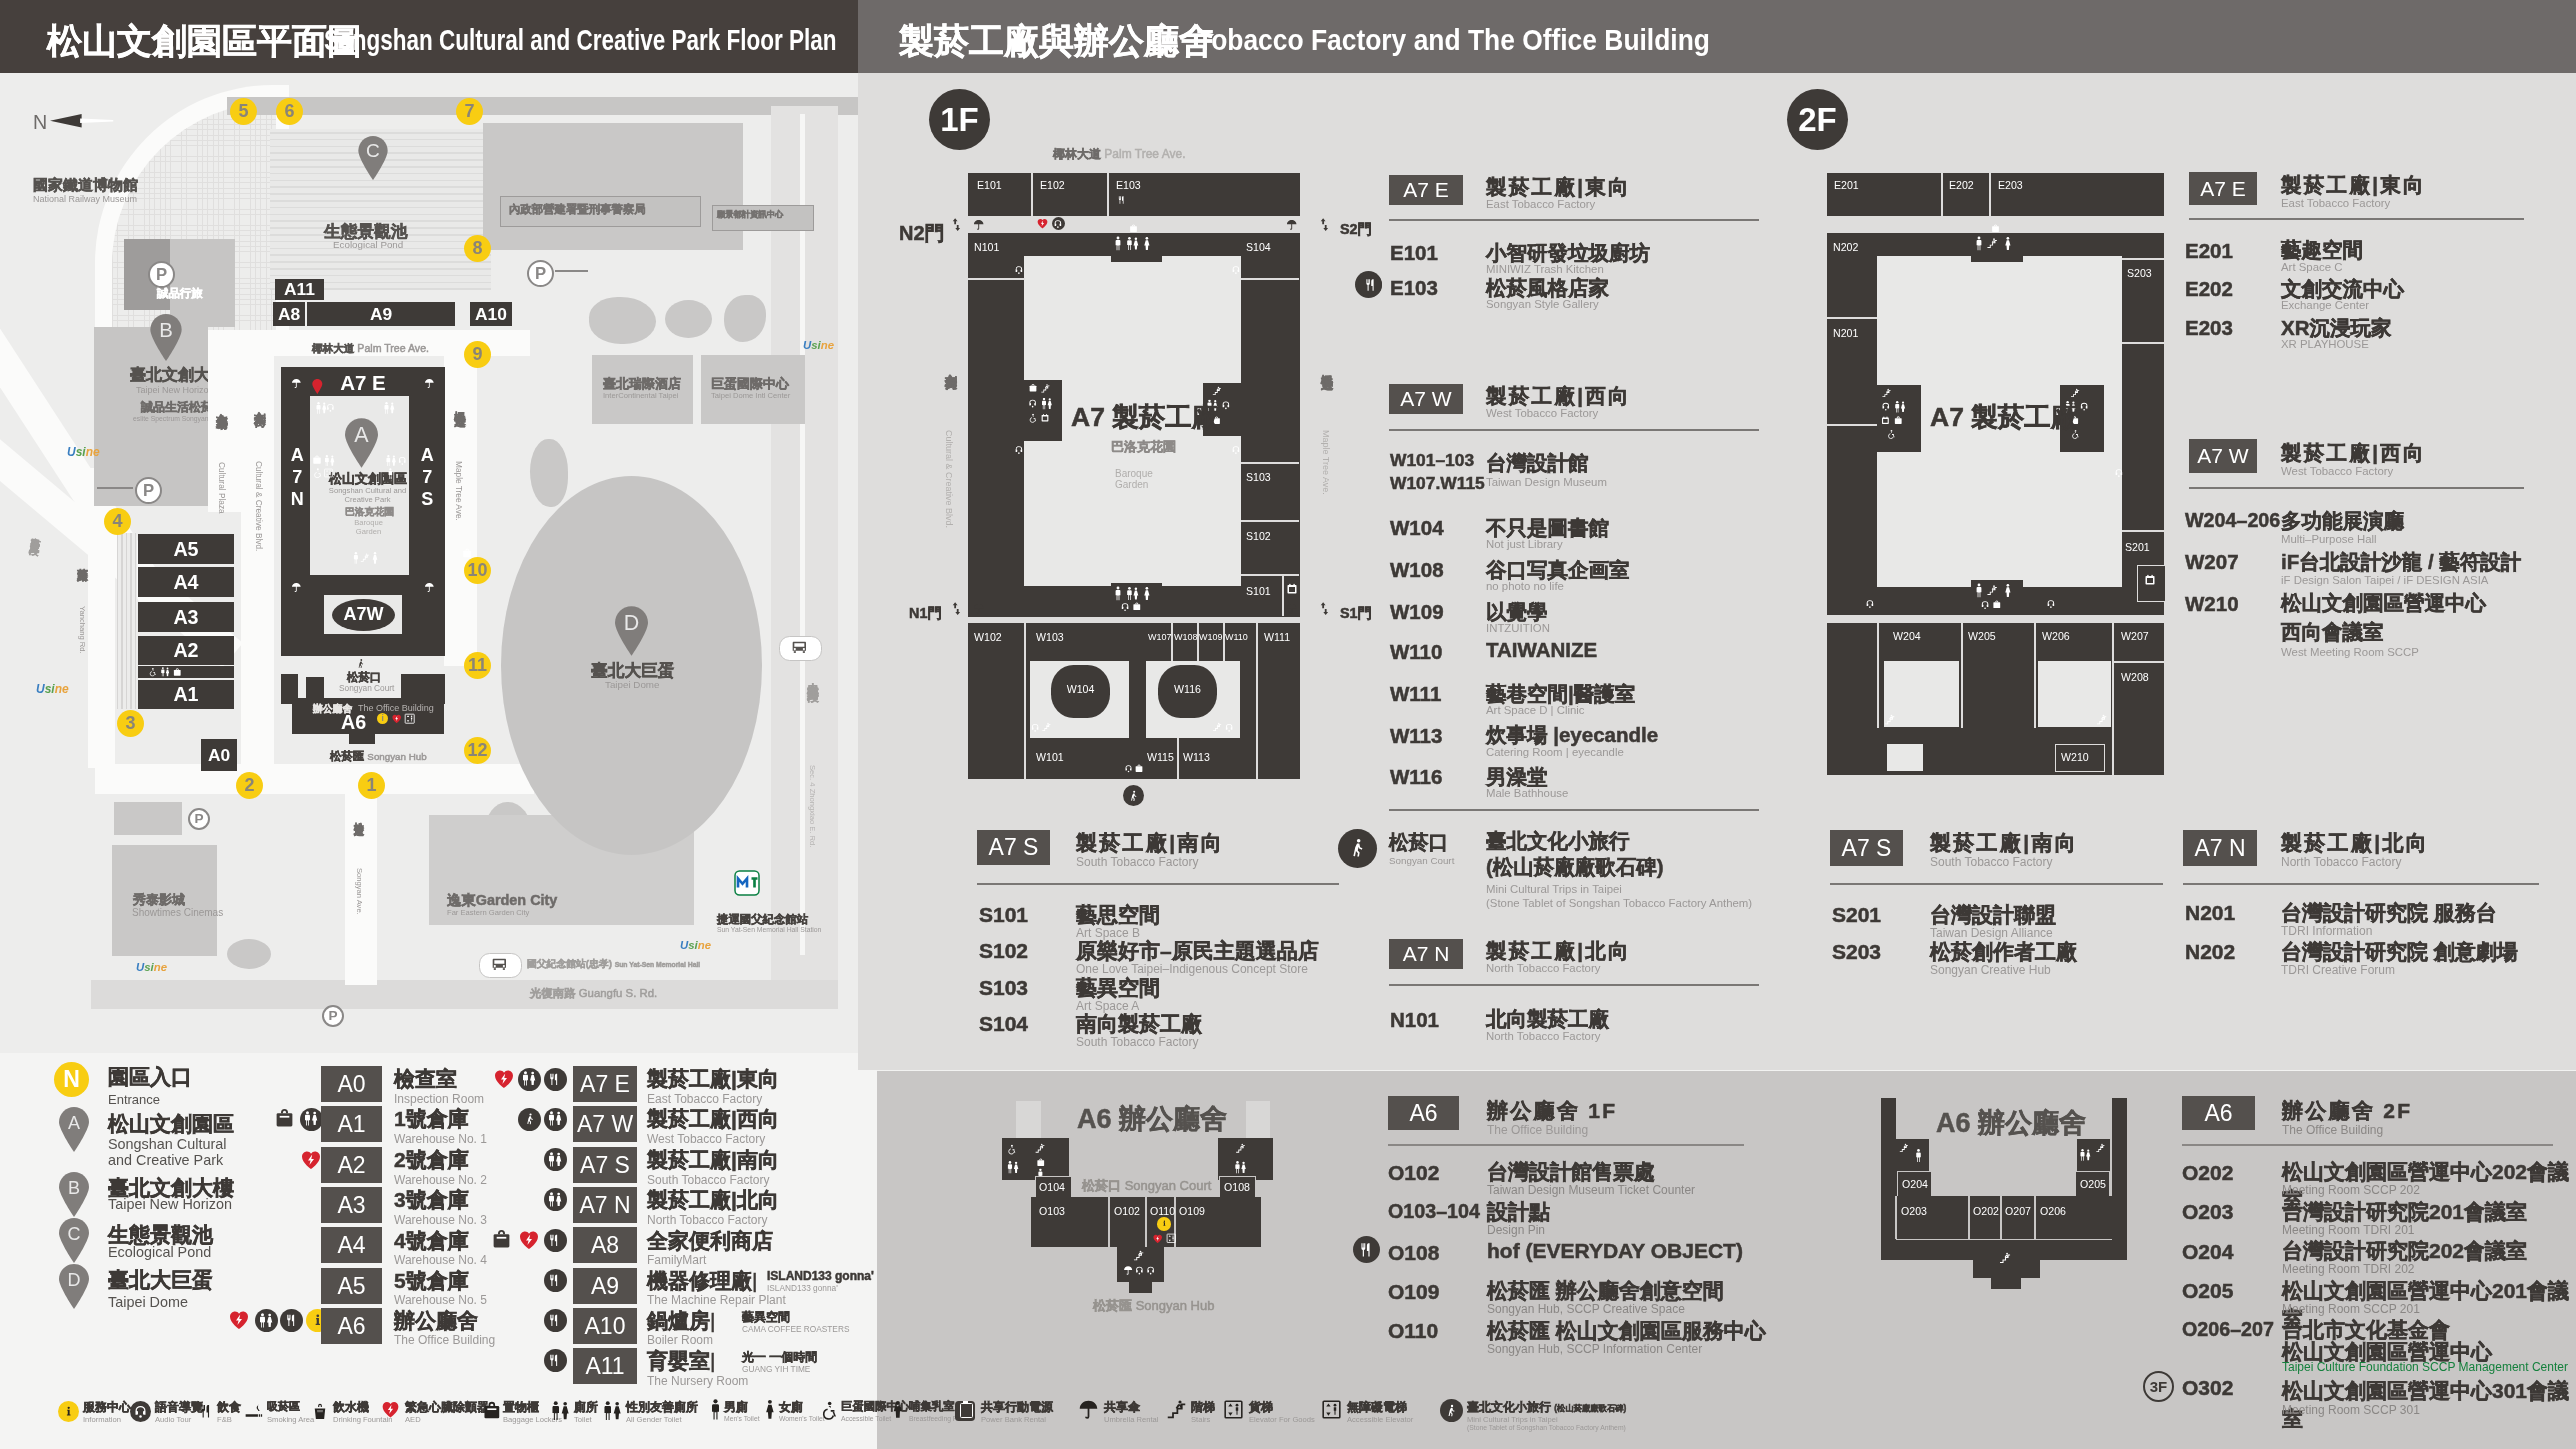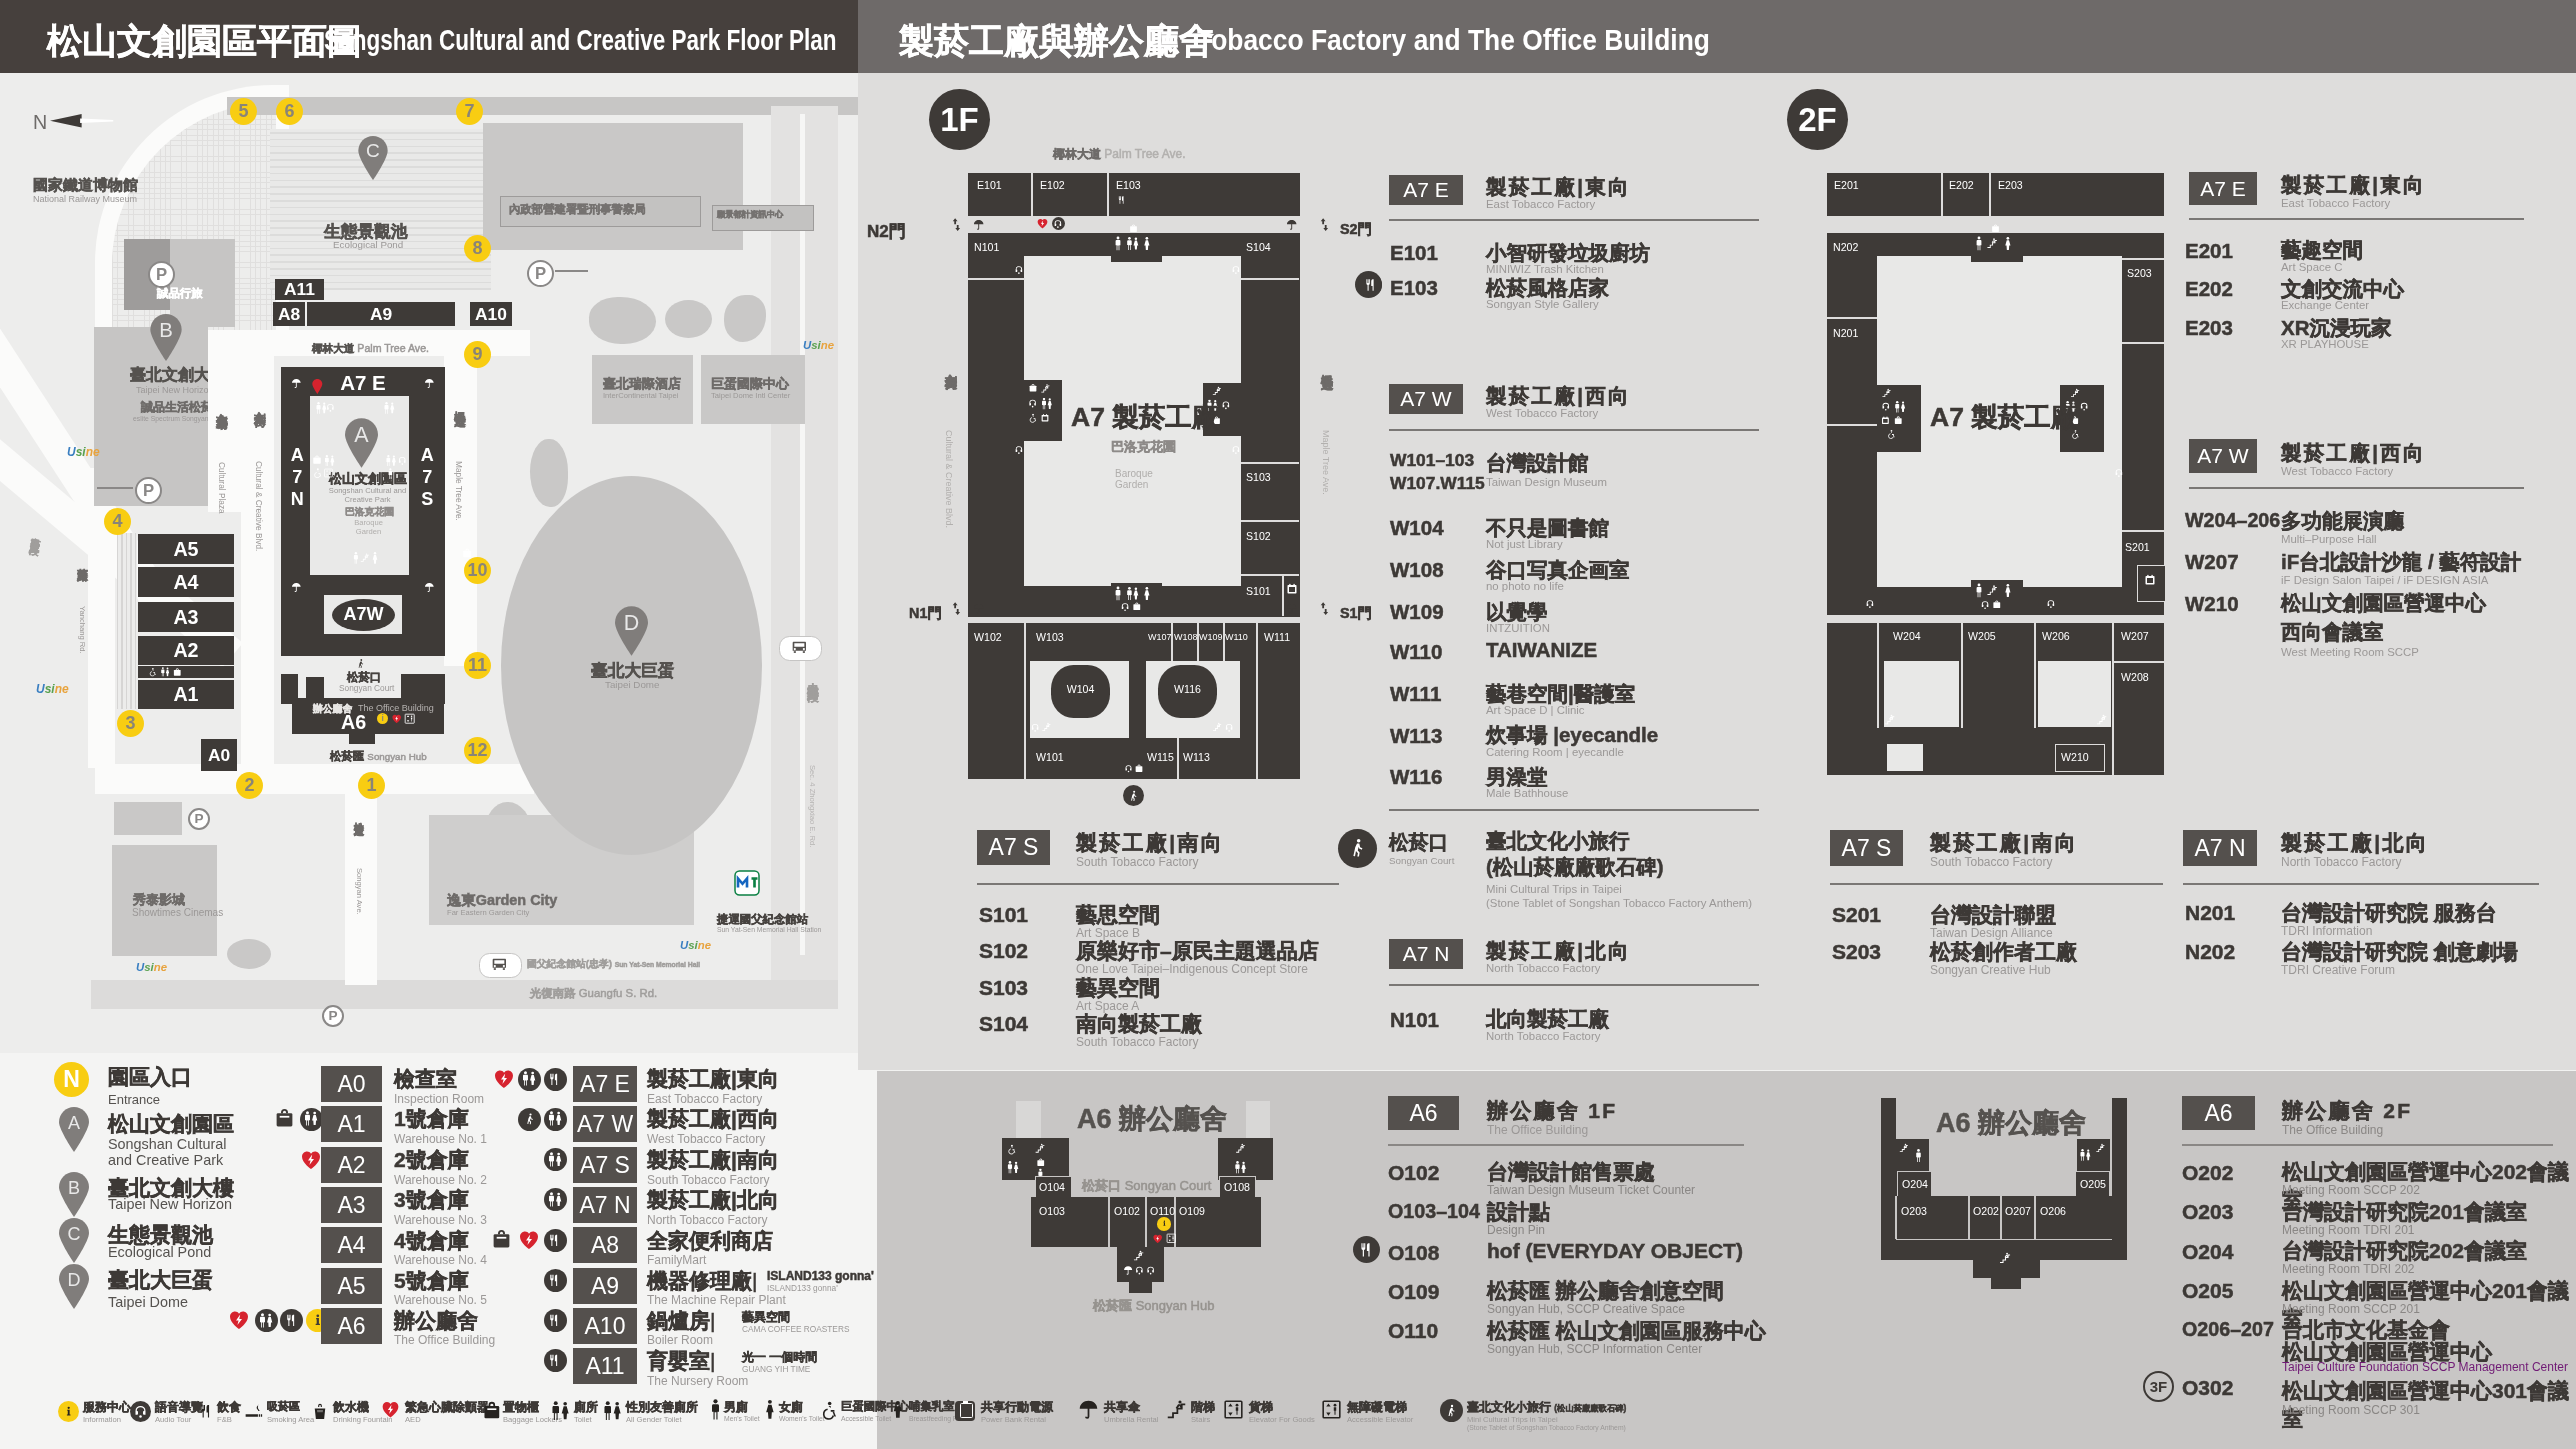--- a/index.html
+++ b/index.html
@@ -724,21 +724,21 @@
 <div class="ab dk" style="left:968px;top:173px;width:332px;height:43px"></div>
 <div class="ab" style="left:1031px;top:173px;width:2.3px;height:43px;background:#dedddc"></div>
 <div class="ab" style="left:1107px;top:173px;width:2.3px;height:43px;background:#dedddc"></div>
 <div class="ab wt" style="left:977px;top:179px;font-size:10.6px">E101</div>
 <div class="ab wt" style="left:1040px;top:179px;font-size:10.6px">E102</div>
 <div class="ab wt" style="left:1116px;top:179px;font-size:10.6px">E103</div>
 <svg class="ab wt" style="left:1118px;top:194px" width="8.3" height="12" viewBox="0 0 11 16">
     <use href="#fk" width="11" height="16"></use>
   </svg>
 
-<div class="ab cj" style="left:867px;top:220px;font-size:17px">N2門</div>
+<div class="ab cj" style="left:899px;top:220px;font-size:20px">N2門</div>
 <svg class="ab" style="left:952px;top:218px" width="9" height="13" viewBox="0 0 12 17">
     <path d="M3 8V4H1l3.2-4L7.4 4H5.4v4zM8.8 9v4h2L7.6 17 4.4 13h2V9z" fill="#3d3936"></path>
   </svg>
 <svg class="ab" style="left:973px;top:219px;color:#3e3a37" width="11.4" height="11.4" viewBox="0 0 15 15">
     <use href="#umb" width="15" height="15"></use>
   </svg>
 <svg class="ab" style="left:1036px;top:217px;color:#d6232e" width="13" height="13" viewBox="0 0 17 17">
     <use href="#aed" width="17" height="17"></use>
   </svg>
 <div class="ab dk circ" style="left:1052px;top:217px;width:13px;height:13px"></div>
@@ -1266,18 +1266,18 @@
 <div class="ab en" style="left:2282px;top:1223px;font-size:12px;color:#8a8785">Meeting Room TDRI 201</div>
 <div class="ab cj" style="left:2182px;top:1240px;font-size:21px">O204</div>
 <div class="ab cj" style="left:2282px;top:1237px;font-size:21px">台灣設計研究院202會議室</div>
 <div class="ab en" style="left:2282px;top:1262px;font-size:12px;color:#8a8785">Meeting Room TDRI 202</div>
 <div class="ab cj" style="left:2182px;top:1279px;font-size:21px">O205</div>
 <div class="ab cj" style="left:2282px;top:1277px;font-size:21px">松山文創園區營運中心201會議室</div>
 <div class="ab en" style="left:2282px;top:1302px;font-size:12px;color:#8a8785">Meeting Room SCCP 201</div>
 <div class="ab cj" style="left:2182px;top:1318px;font-size:19.7px">O206–207</div>
 <div class="ab cj" style="left:2282px;top:1316px;font-size:21px">台北市文化基金會</div>
 <div class="ab cj" style="left:2282px;top:1338px;font-size:21px">松山文創園區營運中心</div>
-<div class="ab en" style="left:2282px;top:1360px;font-size:12px;color:#701a75">Taipei Culture Foundation SCCP Management Center</div>
+<div class="ab en" style="left:2282px;top:1360px;font-size:12px;color:#15803d">Taipei Culture Foundation SCCP Management Center</div>
 <div class="ab" style="left:2143px;top:1371px;width:27px;height:27px;border-radius:50%;border:2.3px solid #3d3936;background:transparent;color:#3d3936;font-weight:bold;font-size:15px;text-align:center;line-height:27px">3F</div>
 <div class="ab cj" style="left:2182px;top:1376px;font-size:21px">O302</div>
 <div class="ab cj" style="left:2282px;top:1377px;font-size:21px">松山文創園區營運中心301會議室</div>
 <div class="ab en" style="left:2282px;top:1403px;font-size:12px;color:#8a8785">Meeting Room SCCP 301</div>
 
 
 </body></html>

